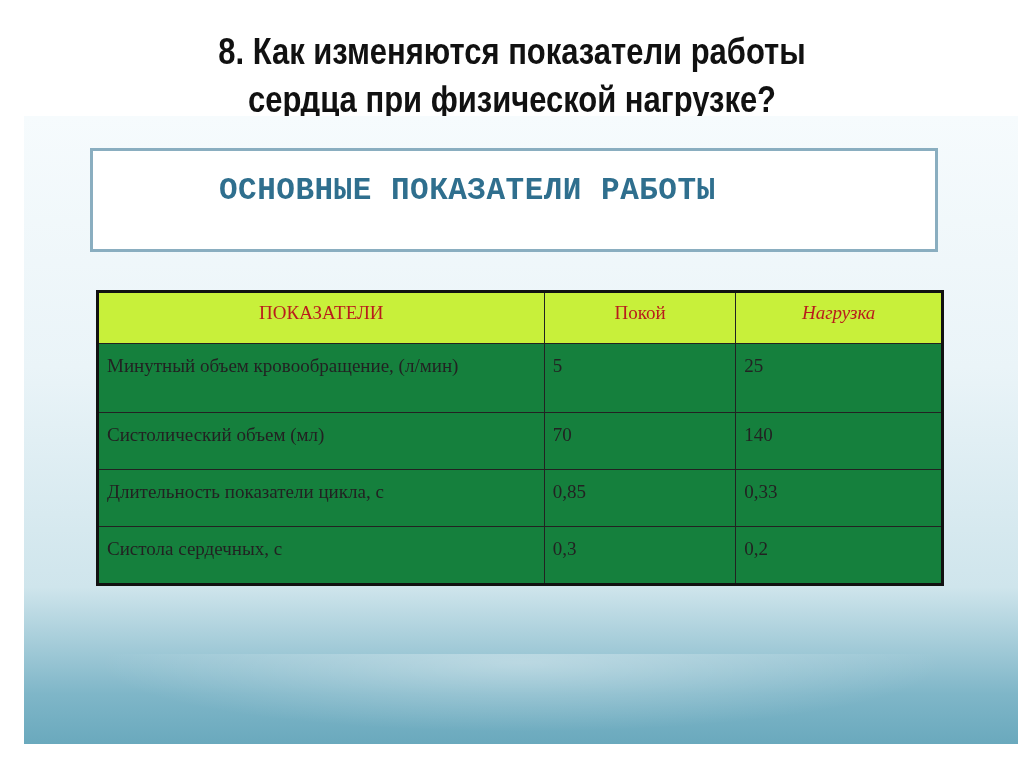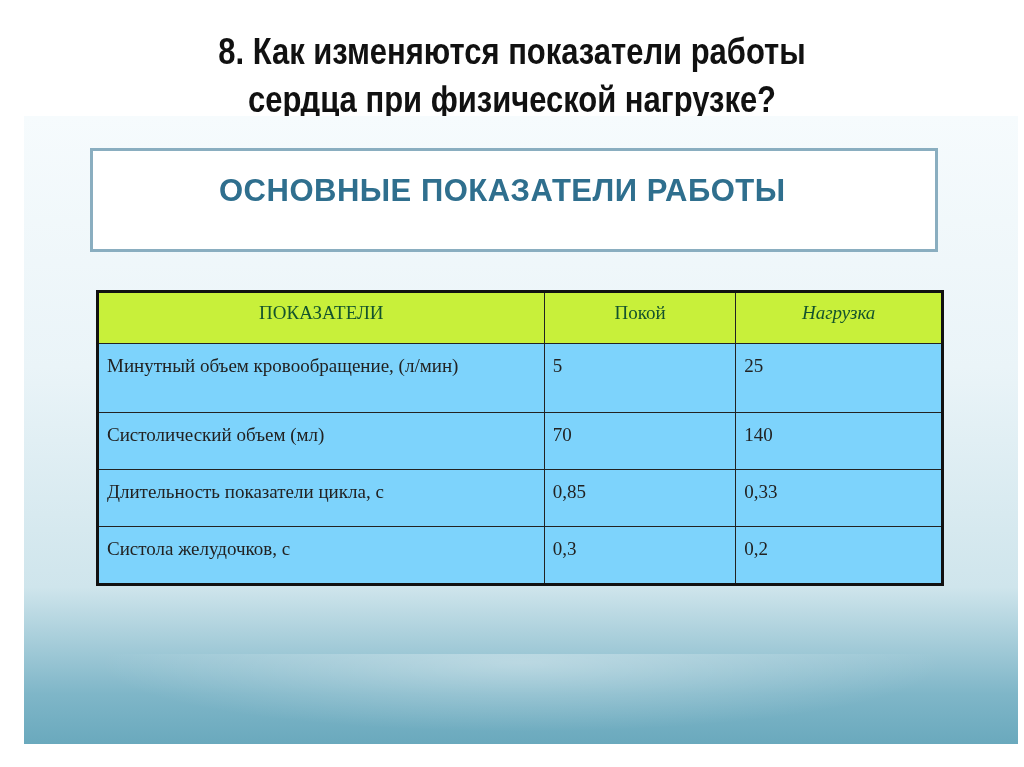--- a/index.html
+++ b/index.html
@@ -21,38 +21,38 @@
   .panel::after {
     content: ""; position: absolute; left: 0; right: 0; bottom: 0; height: 90px;
     background: radial-gradient(ellipse at 50% 10%, rgba(255,255,255,0.35) 0%, rgba(255,255,255,0) 60%);
   }
   .subtitle-box {
     position: absolute; left: 90px; top: 148px; width: 848px; height: 104px;
     background: #ffffff; border: 3px solid #8aaec0; box-sizing: border-box;
   }
   .subtitle-line {
     position: absolute; font-weight: bold; font-size: 31px; color: #2f6f8e;
-    white-space: nowrap; letter-spacing: 0.5px;
+    white-space: nowrap; letter-spacing: 0.5px; font-family: Liberation Mono, monospace;
   }
   .subtitle-line.l1 { left: 126px; top: 22px; }
   .subtitle-line.l2 { left: 78px; top: 60px; }
   table.data {
     position: absolute; left: 96px; top: 290px; width: 848px;
     border-collapse: collapse; border: 3px solid #111;
     font-family: "Liberation Serif", serif; font-size: 19px; color: #222;
   }
   table.data th, table.data td {
     border: 1.5px solid #222; vertical-align: top; text-align: left;
     padding: 6px 8px; line-height: 32px;
   }
   table.data thead th {
-    background: #c8f03a; color: #14532d; font-weight: normal;
+    background: #c8f03a; color: #b91c1c; font-weight: normal;
     text-align: center; height: 42px; padding: 4px 8px; vertical-align: top;
   }
-  table.data tbody td { background: #7dd3fc; }
+  table.data tbody td { background: #15803d; }
   .col1 { width: 432px; }
   .col2 { width: 176px; }
   .col3 { width: 190px; font-style: italic; }
   tr.two-line td { height: 56px; }
   tr.one-line td { height: 40px; padding-bottom: 10px; }
 </style>
 </head>
 <body>
 
 <div class="slide-title">
@@ -84,18 +84,18 @@
       <td>Систолический объем (мл)</td>
       <td>70</td>
       <td>140</td>
     </tr>
     <tr class="one-line">
       <td>Длительность показатели цикла, с</td>
       <td>0,85</td>
       <td>0,33</td>
     </tr>
     <tr class="one-line">
-      <td>Систола желудочков, с</td>
+      <td>Систола сердечных, с</td>
       <td>0,3</td>
       <td>0,2</td>
     </tr>
   </tbody>
 </table>
 
 </body></html>

